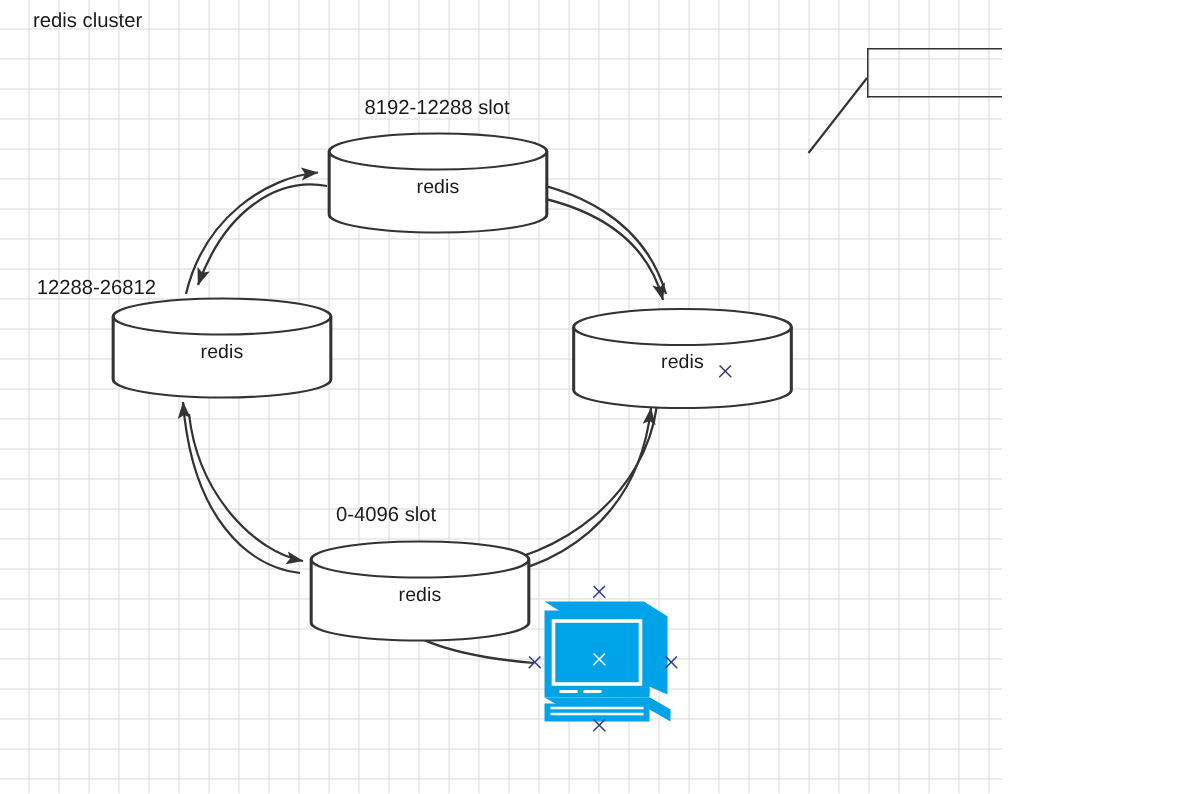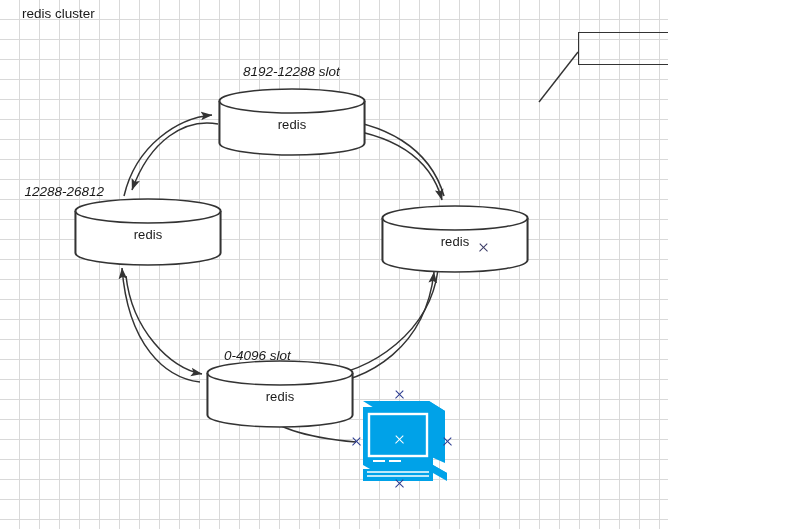--- a/index.html
+++ b/index.html
@@ -53,21 +53,20 @@
   }
 
   
   .slot-caption {
     position: absolute;
     font-size: 13.5px;
     color: #1a1a1a;
     white-space: pre-line;
     font-family: "Liberation Sans", sans-serif;
     line-height: 1.45;
-    font-style: italic;
   }
 
   
   .callout {
     position: absolute;
     left: 578px;
     top: 32px;
     width: 106px;
     height: 33px;
     border-top: 1.4px solid #333;
@@ -183,21 +182,21 @@
 
   <div class="node" style="left:381px; top:205px; width:102px; height:68px;">
     <svg class="cyl" viewBox="0 0 102 68" preserveAspectRatio="none">
       <path d="M1,13 L1,55 A50,12 0 0 0 101,55 L101,13" fill="#ffffff" stroke="#333333" stroke-width="1.4"></path>
       <ellipse cx="51" cy="13" rx="50" ry="12" fill="#ffffff" stroke="#333333" stroke-width="1.4"></ellipse>
     </svg>
     <div class="node-label">redis</div>
     <div class="handle dark" style="left:97px; top:37px;"></div>
   </div>
 
-  <div class="slot-caption" style="left:224px; top:346px;">0-4096 slot</div>
+  <div class="slot-caption" style="left:224px; top:333px;">0-4096 slot</div>
   <div class="node" style="left:206px; top:360px; width:102px; height:68px;">
     <svg class="cyl" viewBox="0 0 102 68" preserveAspectRatio="none">
       <path d="M1,13 L1,55 A50,12 0 0 0 101,55 L101,13" fill="#ffffff" stroke="#333333" stroke-width="1.4"></path>
       <ellipse cx="51" cy="13" rx="50" ry="12" fill="#ffffff" stroke="#333333" stroke-width="1.4"></ellipse>
     </svg>
     <div class="node-label">redis</div>
   </div>
 
   <div class="pc">
     <svg viewBox="0 0 96 92" width="96" height="92">

